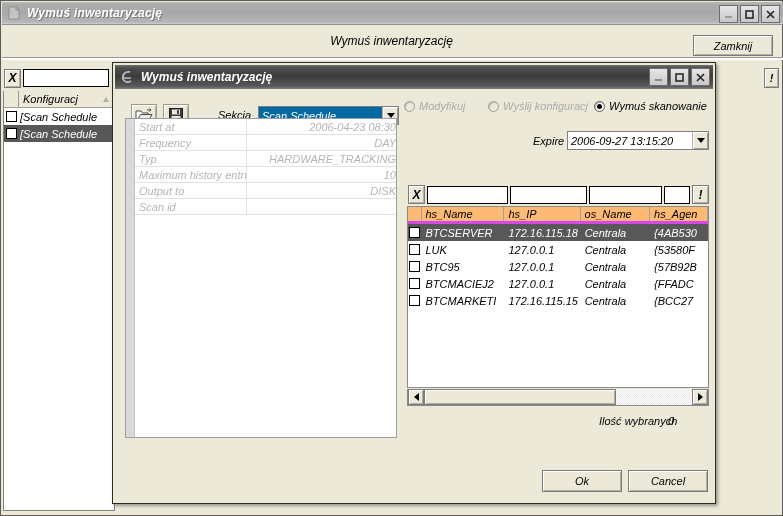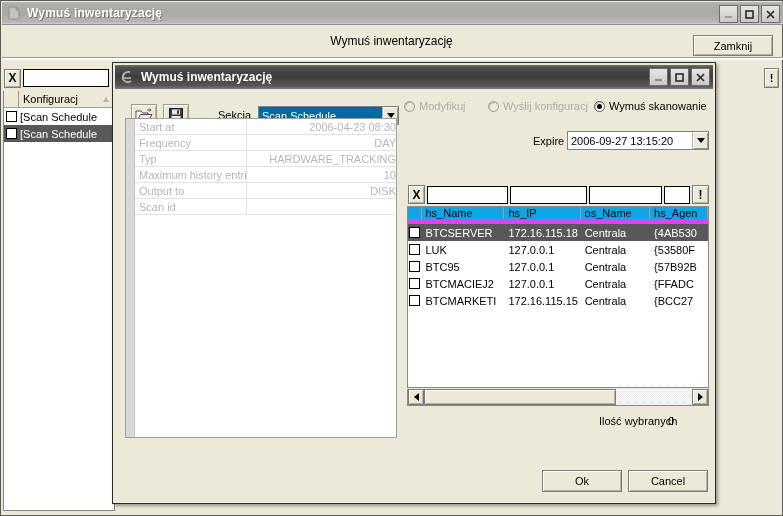--- a/index.html
+++ b/index.html
@@ -3,21 +3,21 @@
 <meta charset="utf-8">
 <style>
   html, body {
     margin: 0; padding: 0;
     width: 783px; height: 516px;
     overflow: hidden;
     font-family: "Liberation Sans", sans-serif;
     font-size: 11px;
     background: #ffffff;
   }
-  #root { position: relative; width: 668px; height: 516px; }
+  #root { position: relative; width: 668px; height: 516px; font-style: italic; }
 
   
   .bgwin {
     position: absolute; left: 0; top: 0; width: 783px; height: 516px;
     background: #ece9d8;
     border: 1px solid #5a5a5a;
     box-sizing: border-box;
   }
   .bgwin-titlebar {
     position: absolute; left: 1px; top: 1px; width: 781px; height: 23px;
@@ -235,22 +235,22 @@
   .gf-input {
     height: 18px; background: #ffffff; border: 1px solid #000;
     box-sizing: border-box; margin-left: 2px;
   }
   .gridbox {
     position: absolute; left: 292px; top: 116px; width: 302px; height: 182px;
     background: #ffffff; border: 1px solid #8a8a8a; box-sizing: border-box;
     overflow: hidden;
   }
   .ghead {
-    display: flex; height: 17px; background: #0ea5e9;
-    border-bottom: 5px solid #d946ef; box-sizing: border-box;
+    display: flex; height: 17px; background: #fdba74;
+    border-bottom: 3px solid #d946ef; box-sizing: border-box;
   }
   .ghead .gcorner { width: 14px; border-right: 1px solid #a0a0a0; box-sizing: border-box; }
   .ghead .gh {
     padding-left: 4px; font-size: 11px; color: #000;
     display: flex; align-items: center;
     border-right: 1px solid #a0a0a0; box-sizing: border-box;
     overflow: hidden; white-space: nowrap;
   }
   .grow {
     display: flex; height: 17px; align-items: center;

